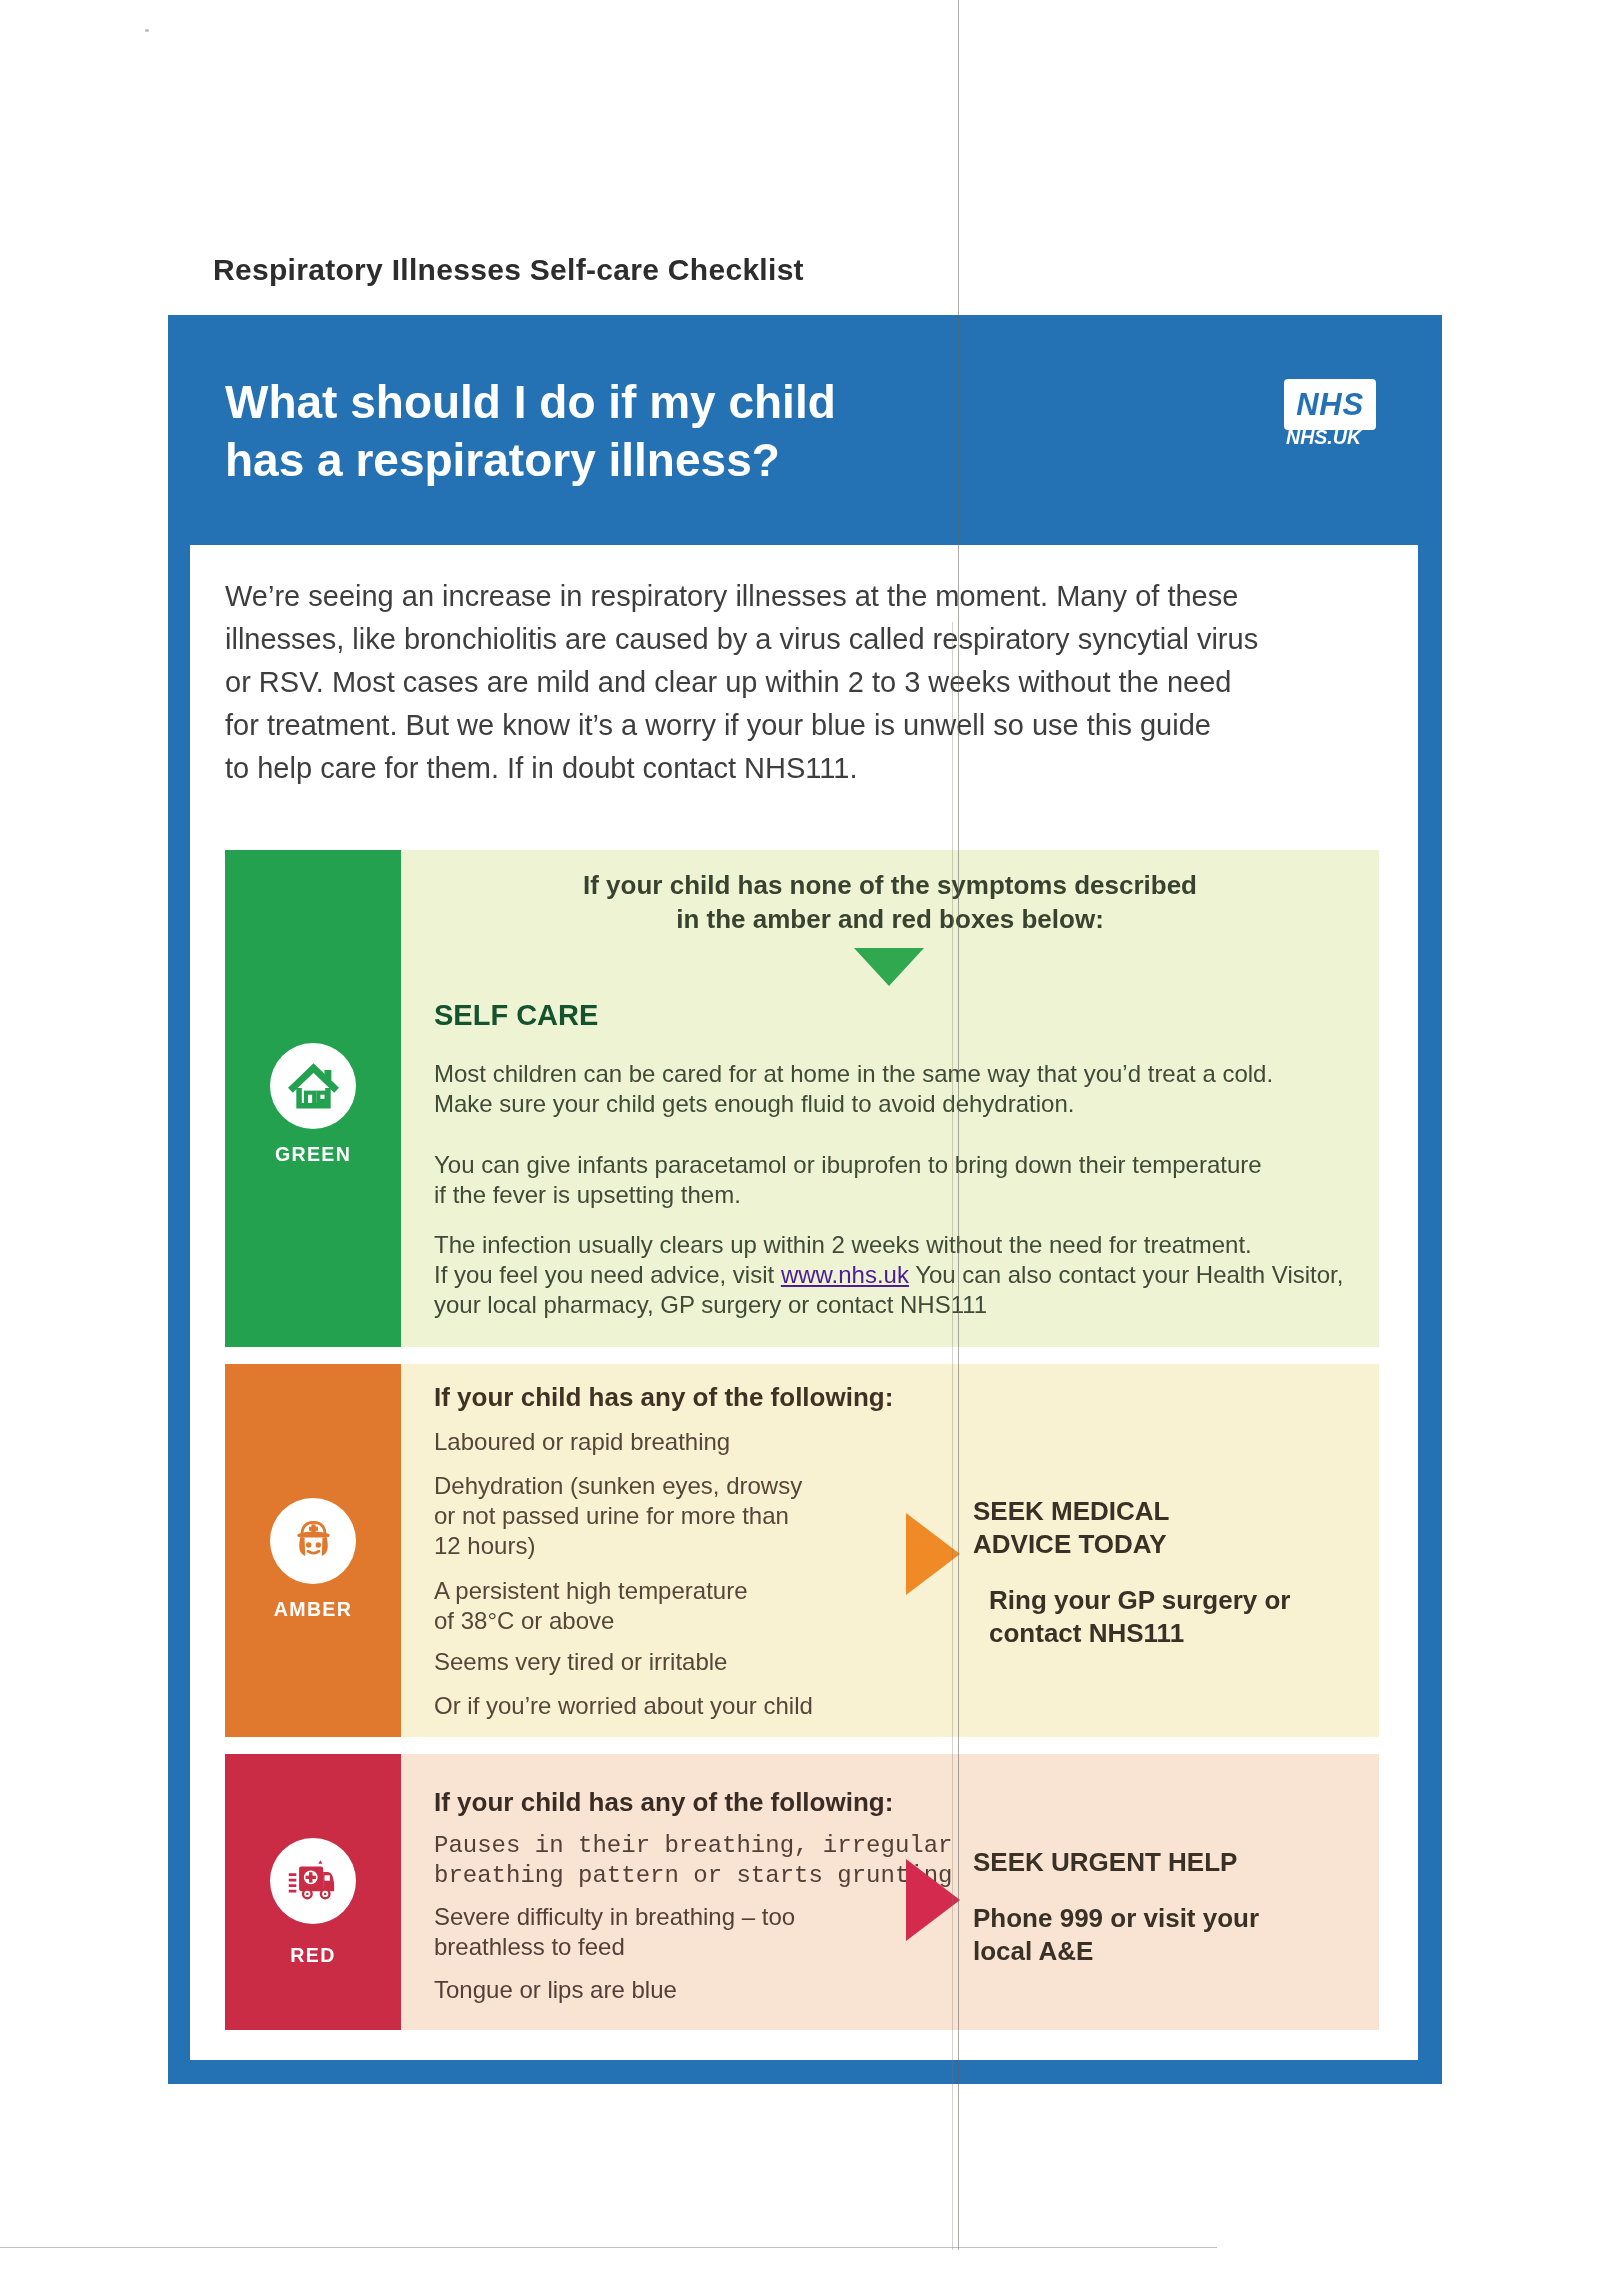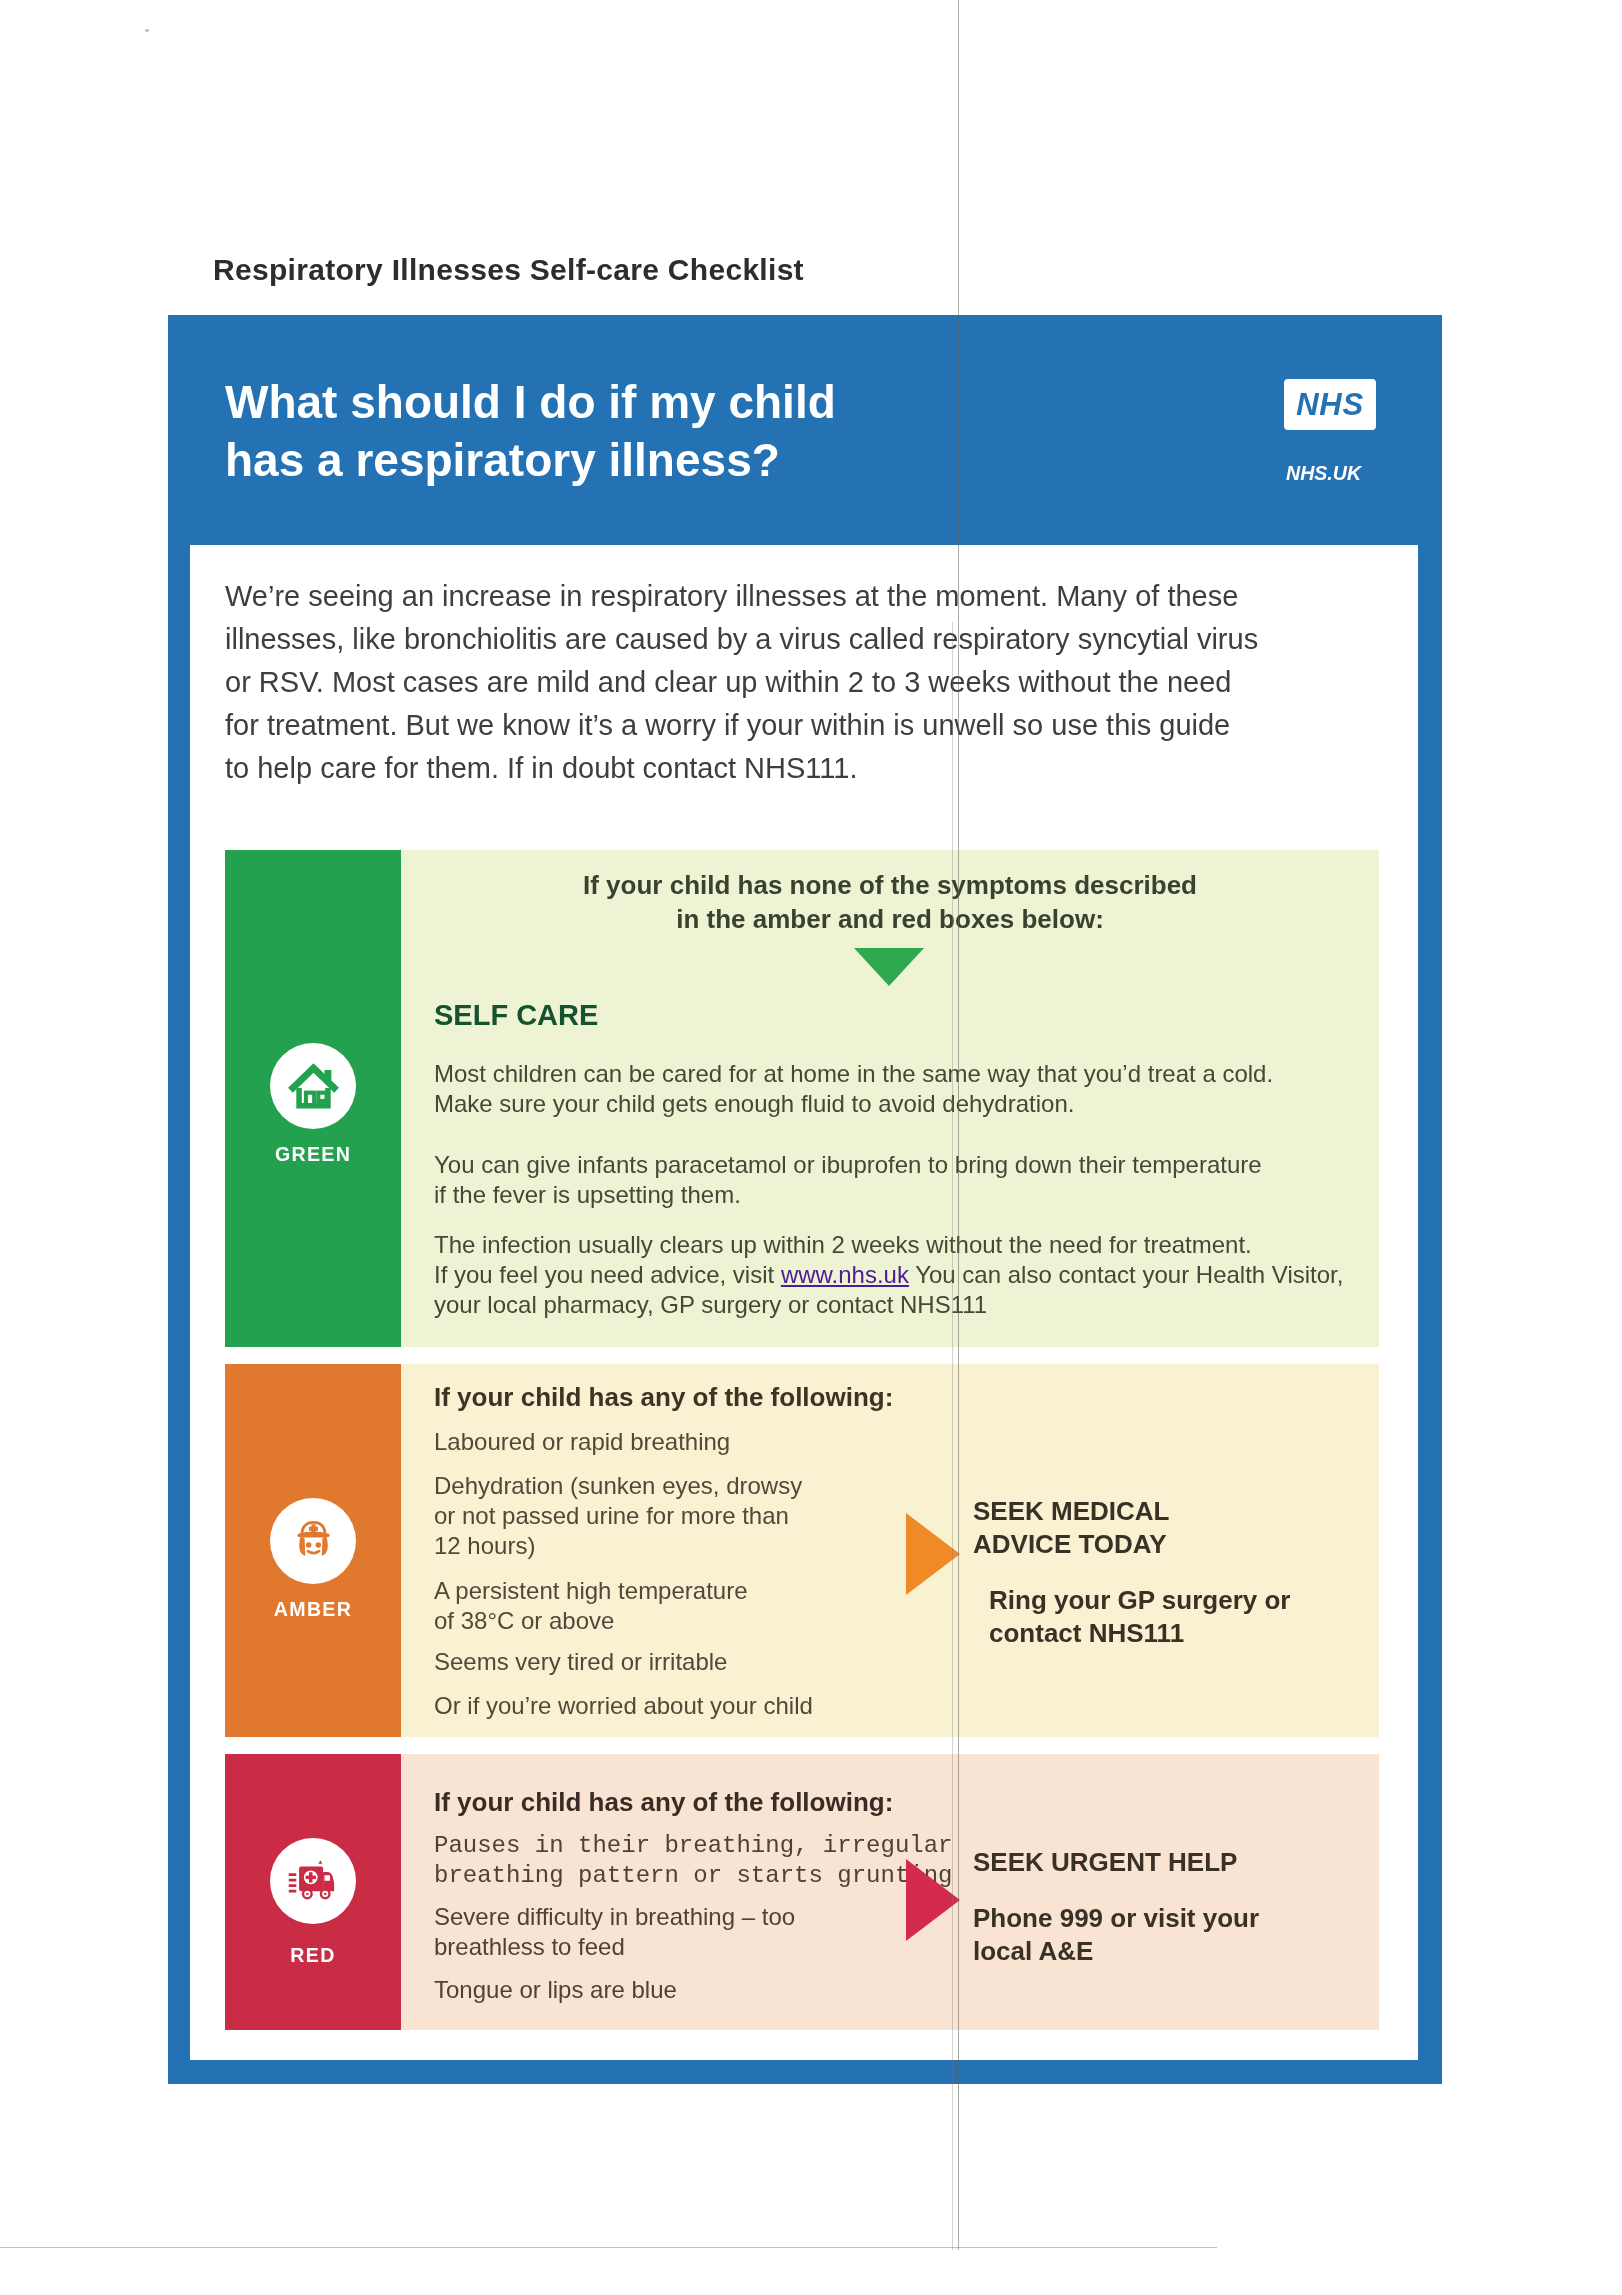--- a/index.html
+++ b/index.html
@@ -15,21 +15,21 @@
   .leaflet { left:168px; top:315px; width:1274px; height:1769px; background:#ffffff; }
   .b-left   { left:0; top:0; width:22px; height:1769px; background:#2471b3; }
   .b-right  { right:0; top:0; width:23.6px; height:1769px; background:#2471b3; }
   .b-bottom { left:0; bottom:0; width:1274px; height:23.6px; background:#2471b3; }
   .hdr-band { left:0; top:0; width:1274px; height:230px; background:#2471b3; }
   .hdr-title { left:57px; top:58px; color:#ffffff; font-size:46px; font-weight:bold; line-height:58px; }
 
   .nhs-box { left:1116px; top:64px; width:92px; height:51px; background:#ffffff; border-radius:3.9px;
              display:flex; align-items:center; justify-content:center; }
   .nhs-word { color:#2471b3; font-size:31px; font-weight:bold; font-style:italic; letter-spacing:0.7px; }
-  .nhs-sub { left:1118px; top:111px; color:#ffffff; font-size:19.6px; font-weight:bold; font-style:italic;margin-top:36px; }
+  .nhs-sub { left:1118px; top:111px; color:#ffffff; font-size:19.6px; font-weight:bold; font-style:italic; }
 
   .intro { left:57px; top:260px; font-size:29px; line-height:43px; color:#3e3e3e; }
 
   
   .band { left:57px; width:1154px; }
   .band-green { top:535px;  height:497px; }
   .band-amber { top:1049px; height:373px; }
   .band-red   { top:1439px; height:276px; }
   .sidebar { left:0; top:0; width:176px; height:100%;padding-left:40px; }
   .side-green { background:#23a14f; }
@@ -87,21 +87,21 @@
 
   <div class="abs nhs-box">
     <span class="nhs-word">NHS</span>
   </div>
   <div class="abs nhs-sub nw">NHS.UK</div>
 
   <div class="abs intro">
     <div class="nw">We’re seeing an increase in respiratory illnesses at the moment. Many of these</div>
     <div class="nw">illnesses, like bronchiolitis are caused by a virus called respiratory syncytial virus</div>
     <div class="nw">or RSV. Most cases are mild and clear up within 2 to 3 weeks without the need</div>
-    <div class="nw">for treatment. But we know it’s a worry if your within is unwell so use this guide</div>
+    <div class="nw">for treatment. But we know it’s a worry if your blue is unwell so use this guide</div>
     <div class="nw">to help care for them. If in doubt contact NHS111.</div>
   </div>
 
   <div class="abs band band-green">
     <div class="abs sidebar side-green">
       <div class="abs circle" style="top:193px;">
         <svg width="55" height="55" viewBox="0 0 80 80">
           <path d="M10 42 L40 13 L70 42" fill="none" stroke="#23a14f" stroke-width="10" stroke-linecap="square"></path>
           <rect x="56" y="16" width="10" height="15" fill="#23a14f"></rect>
           <path d="M19 42 V68 H61 V42" fill="none" stroke="#23a14f" stroke-width="8"></path>

